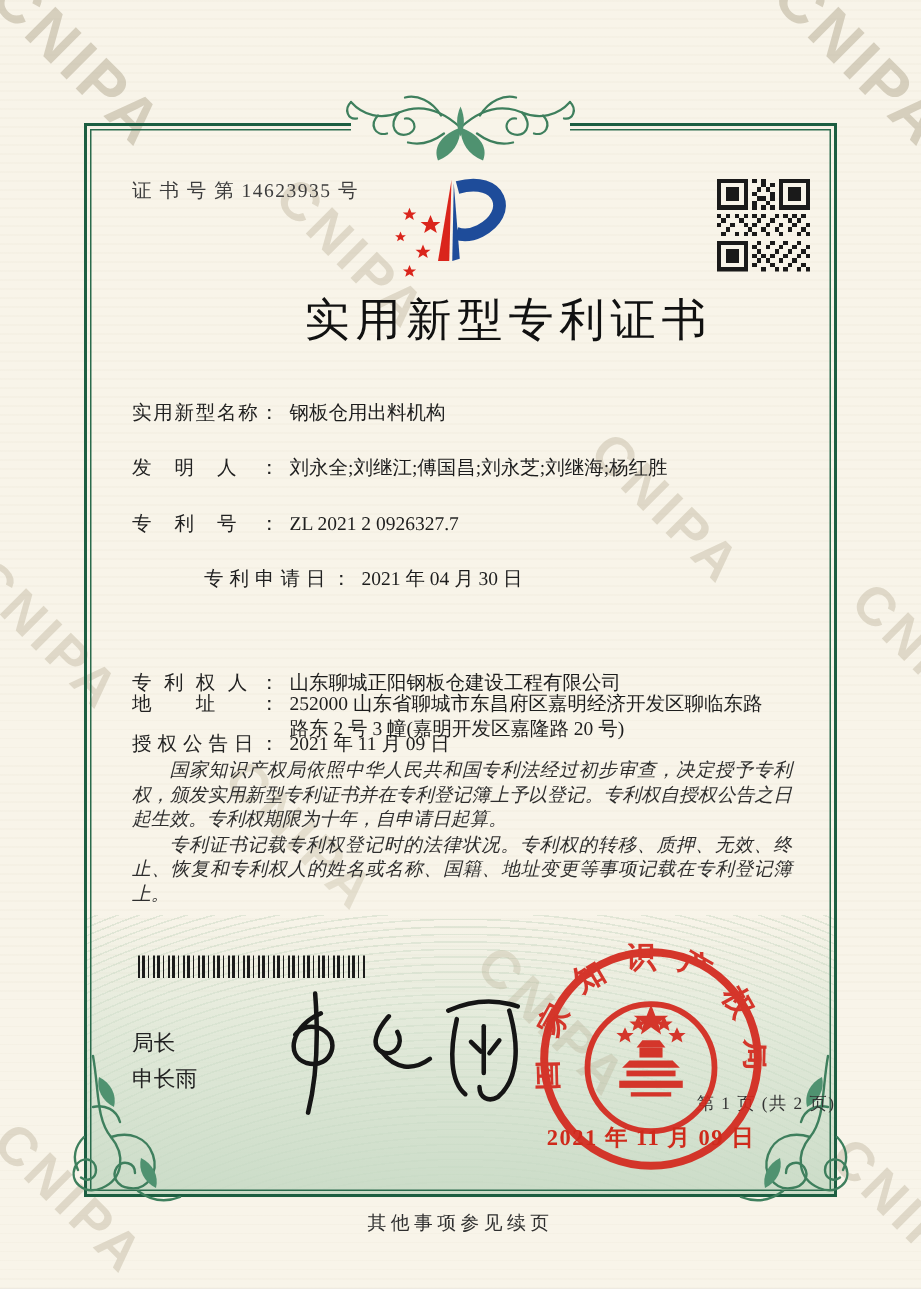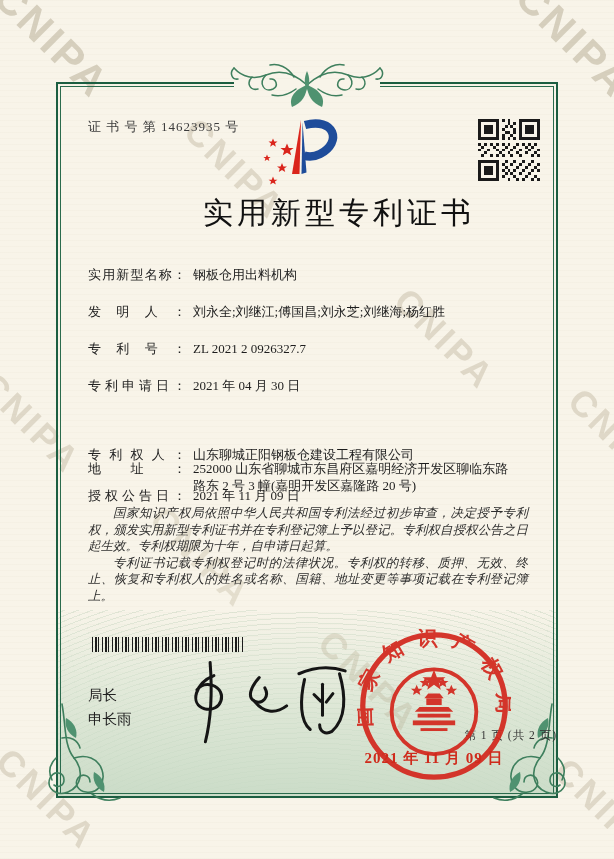--- a/index.html
+++ b/index.html
@@ -56,21 +56,21 @@
     text-align:center; font-size:30px; font-weight:400; letter-spacing:4px; color:#111;padding-left:32px;
   }
   
   .field{position:absolute; z-index:5; left:88px; display:flex; font-size:13px; line-height:17px;}
   .field .lbl{
     display:inline-block; width:98px; flex:0 0 98px;
     text-align:justify; text-align-last:justify; color:#222;
   }
   .field .val{margin-left:7px; color:#1d1d1d;}
   .val-multiline{white-space:pre-line;}
-  .f0{top:266px;} .f1{top:303px;justify-content:space-between;} .f2{top:340px;} .f3{top:377px;} .f4{top:414px;margin-top:32px;} .f5{top:460px;}
+  .f0{top:266px;} .f1{top:303px;justify-content:space-between;} .f2{top:340px;} .f3{top:377px;margin-left:48px;} .f4{top:414px;margin-top:32px;} .f5{top:460px;}
   .grant-left{top:487px;}
   .grant-right{top:487px; left:330px;}
   .grant-right .lbl{width:104px; flex:0 0 104px;}
   
   .body-text{
     position:absolute; z-index:5; left:88px; top:505px; width:440px;
     font-size:12.5px; line-height:16.5px; text-align:justify;
     font-style:italic; color:#2e2e2e;
   }
   .body-text p{margin:0; text-indent:2em;}
@@ -284,14 +284,15 @@
         <rect x="58" y="95" width="44" height="5"></rect>
         <rect x="72" y="72" width="16" height="7"></rect>
         <path d="M70,72 L90,72 L86,67 L74,67 Z"></path>
         <rect x="66" y="103" width="28" height="3"></rect>
       </g>
     </g>
   </svg>
   <div class="seal-date">2021 年 11 月 09 日</div>
 
   <div class="page-info">第 1 页 (共 2 页)</div>
+  <div class="continue-note">其他事项参见续页</div>
 
 </div>
 
 </body></html>

